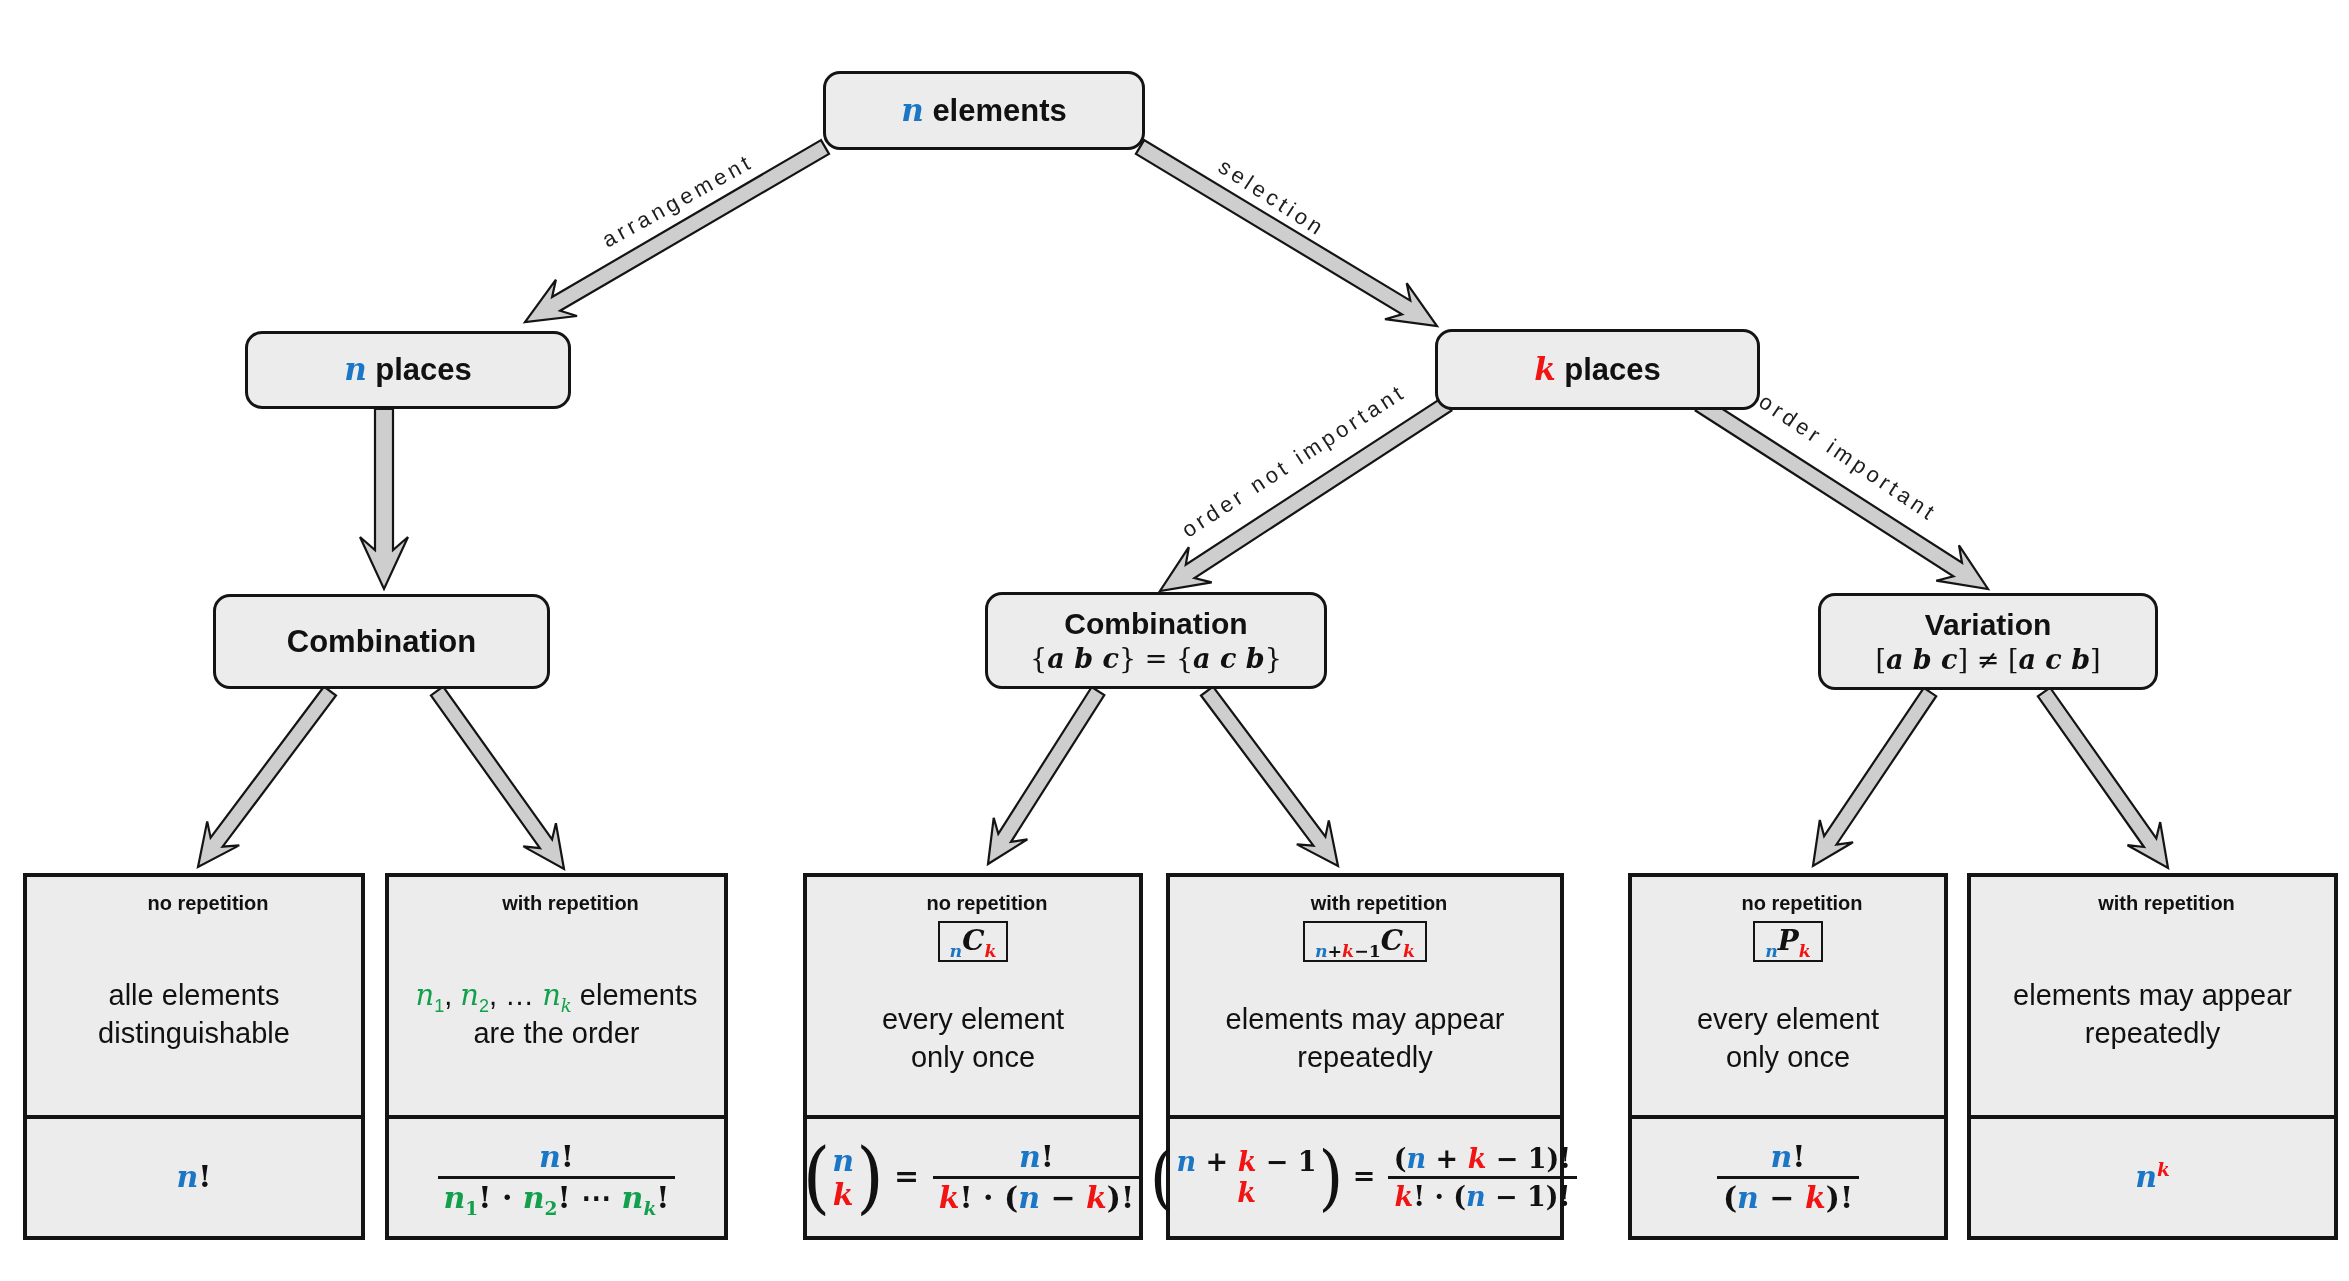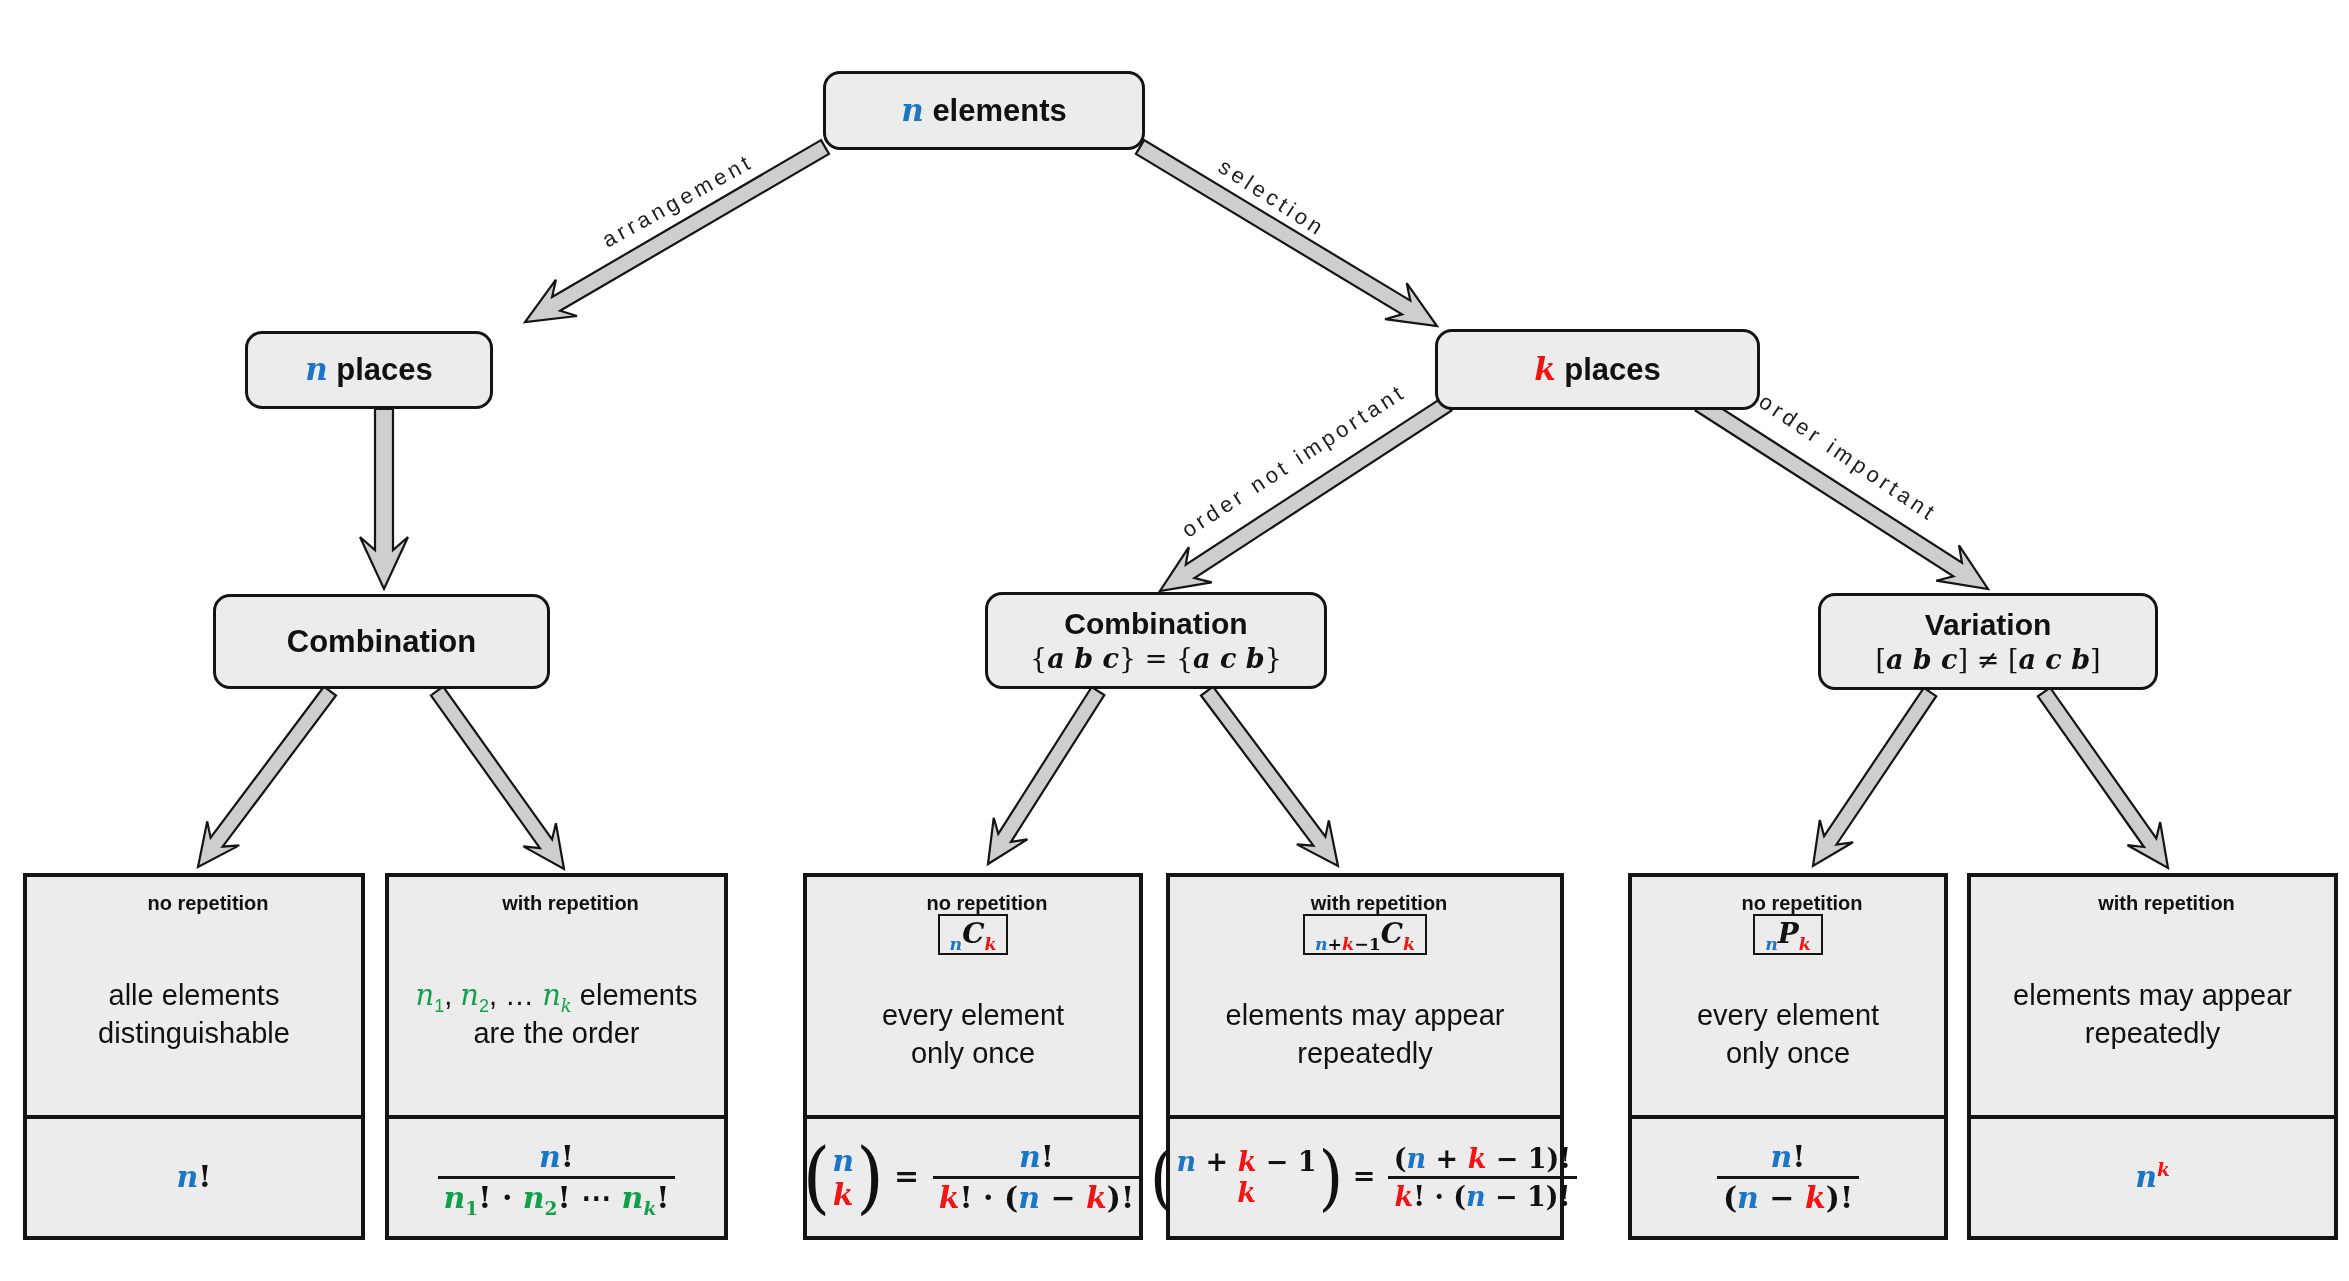--- a/index.html
+++ b/index.html
@@ -28,21 +28,21 @@
 
   
   .leaf{
     position:absolute; box-sizing:border-box; top:873px; height:367px;
     background:var(--boxfill); border:4px solid var(--ink);
     display:flex; flex-direction:column;
   }
   .leaf .upper{flex:1 1 auto; display:flex; flex-direction:column; align-items:center; padding-top:15px; min-height:0;}
   .leaf-title{font-size:20px; font-weight:bold; line-height:1.1;margin-left:28px;}
   .badge{
-    border:2.5px solid var(--ink); padding:0 10px 2px 10px;
+    margin-top:7px; border:2.5px solid var(--ink); padding:0 10px 2px 10px;
     font-family:"DejaVu Serif", serif; font-weight:bold; font-size:28px; line-height:1.25;
     background:transparent;
   }
   .desc-wrap{flex:1 1 auto; display:flex; align-items:center; justify-content:center;}
   .desc{font-size:29px; line-height:1.3; text-align:center;}
   .desc .mv{font-weight:normal;}
   .leaf .lower{
     flex:0 0 117px; border-top:4px solid var(--ink);
     display:flex; align-items:center; justify-content:center;
   }
@@ -94,21 +94,21 @@
 
   <div class="edge-label" style="left:678px; top:201px; transform:translate(-50%,-50%) rotate(-29deg);">arrangement</div>
   <div class="edge-label" style="left:1272px; top:198px; transform:translate(-50%,-50%) rotate(33deg);">selection</div>
   <div class="edge-label" style="left:1294px; top:461px; transform:translate(-50%,-50%) rotate(-33deg);">order not important</div>
   <div class="edge-label" style="left:1848px; top:458px; transform:translate(-50%,-50%) rotate(34deg);">order important</div>
 
   <div class="round" style="left:823px; top:71px; width:322px; height:79px;">
     <div class="node-title"><span class="mv c-blue">n</span><span> elements</span></div>
   </div>
 
-  <div class="round" style="left:245px; top:331px; width:248px; height:78px;">
+  <div class="round" style="left:245px; top:331px; width:326px; height:78px;">
     <div class="node-title"><span class="mv c-blue">n</span><span> places</span></div>
   </div>
 
   <div class="round" style="left:1435px; top:329px; width:325px; height:81px;">
     <div class="node-title"><span class="mv c-red">k</span><span> places</span></div>
   </div>
 
   <div class="round" style="left:213px; top:594px; width:337px; height:95px;">
     <div class="node-title"><span>Combination</span></div>
   </div>

